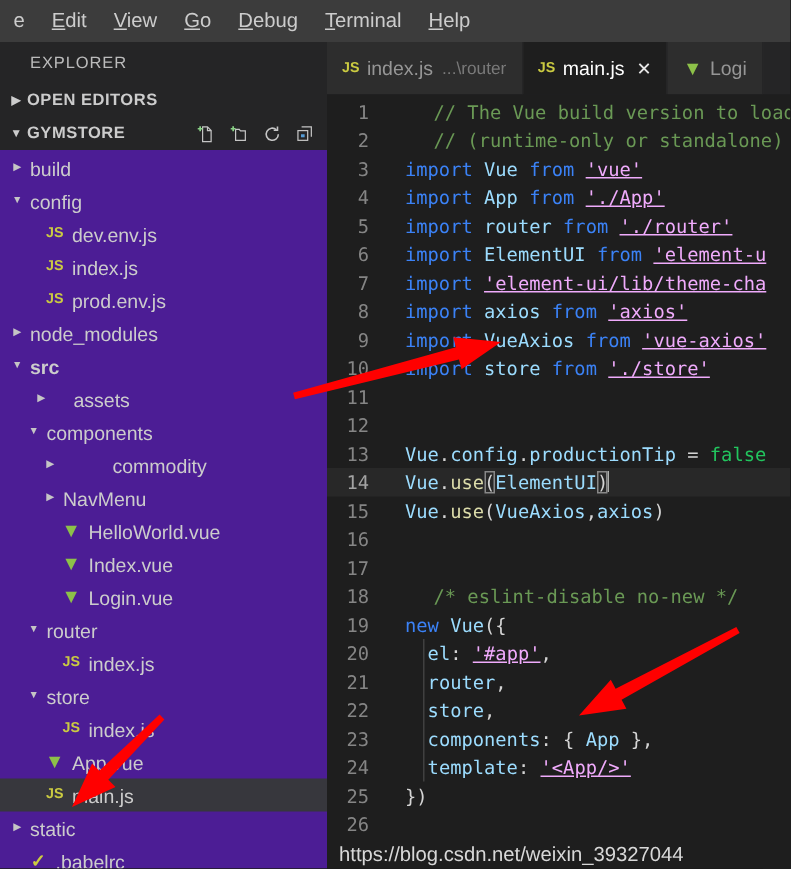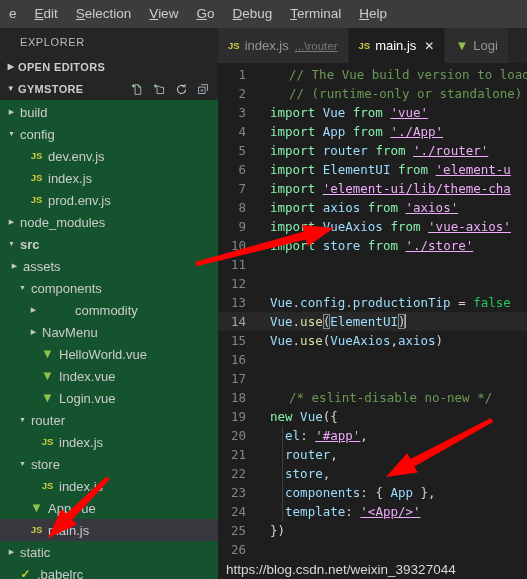--- a/index.html
+++ b/index.html
@@ -19,21 +19,21 @@
   }
   .menu-item {
     font-size: 13.5px; color: #cccccc; padding: 0 9px; line-height: 28px;
     white-space: nowrap;
   }
   .menu-item .u { text-decoration: underline; }
 
   
   .sidebar {
     position: absolute; left: 0; top: 28px; width: 218px; height: 551px;
-    background: #14532d; overflow: hidden;
+    background: #4c1d95; overflow: hidden;
   }
   .sidebar-title {
     height: 28px; line-height: 28px; padding-left: 20px;
     font-size: 11px; letter-spacing: .6px; color: #bbbbbb;
     background: #252526;
   }
   .section-header {
     height: 22px; line-height: 22px; display: flex; align-items: center;
     font-size: 11px; font-weight: bold; letter-spacing: .35px; color: #cccccc;
     padding-left: 4px; position: relative;
@@ -80,40 +80,40 @@
   }
   .tab {
     display: flex; align-items: center; padding: 0 10px;
     font-size: 13px; color: #969696; background: #2d2d2d;
     border-right: 1px solid #252526; white-space: nowrap; position: relative;
   }
   .tab.active { background: #1e1e1e; color: #ffffff; }
   .tab .ticon { font-size: 9.5px; font-weight: bold; margin-right: 5px; }
   .tab .ticon.js { color: #cbcb41; }
   .tab .ticon.vue { color: #8dc149; font-size: 13px; }
-  .tab .tsub { color: #7a7a7a; font-size: 11.5px; margin-left: 6px; text-decoration: underline; }
+  .tab .tsub { color: #7a7a7a; font-size: 11.5px; margin-left: 6px; }
   .tab .tclose { margin-left: 8px; font-size: 12px; color: #e7e7e7; }
 
   .code {
     position: relative; height: 516px; background: #1e1e1e;
     font-family: "DejaVu Sans Mono", monospace; font-size: 12.5px;
     padding-top: 2px; overflow: hidden;
   }
   .cline { height: 19px; line-height: 19px; display: flex; white-space: pre; }
   .cline.current { background: #282828; }
   .lnum {
     width: 40px; flex: 0 0 40px; text-align: right; padding-right: 12px;
     color: #858585; font-size: 12.5px;
   }
   .lnum.active { color: #a3a3a3; }
   .ctext { flex: 1 1 auto; padding-left: 12px; }
 
   
   .c-comment { color: #6a9955; margin-left: 19px; }
-  .c-kw      { color: #86efac; }
+  .c-kw      { color: #3b82f6; }
   .c-var     { color: #9cdcfe; }
   .c-str     { color: #f0abfc; text-decoration: underline; }
   .c-fn      { color: #dcdcaa; }
   .c-plain   { color: #d4d4d4; }
   .c-punc    { color: #d4d4d4; }
   .c-const   { color: #22c55e; }
   .bracket-hl {
     outline: 1px solid #888888; outline-offset: -1px;
   }
   .cursor {
@@ -136,21 +136,20 @@
   .arrows { position: absolute; left: 0; top: 0; width: 527px; height: 579px; pointer-events: none; }
 </style>
 </head>
 <body>
 
 <div id="app">
 
   <div class="menubar" id="menubar">
       <div class="menu-item">e</div>
       <div class="menu-item"><span class="u">E</span>dit</div>
-      <div class="menu-item"><span class="u">S</span>election</div>
       <div class="menu-item"><span class="u">V</span>iew</div>
       <div class="menu-item"><span class="u">G</span>o</div>
       <div class="menu-item"><span class="u">D</span>ebug</div>
       <div class="menu-item"><span class="u">T</span>erminal</div>
       <div class="menu-item"><span class="u">H</span>elp</div>
     </div>
 
   <div class="sidebar">
     <div class="sidebar-title">EXPLORER</div>
 
@@ -217,21 +216,21 @@
           <span class="label">prod.env.js</span>
         </div>
         <div class="row" style="padding-left: 6px;">
           <span class="arrow">▶</span>
           <span class="label">node_modules</span>
         </div>
         <div class="row" style="padding-left: 6px; font-weight: bold;">
           <span class="arrow">▼</span>
           <span class="label">src</span>
         </div>
-        <div class="row" style="padding-left: 9px;">
+        <div class="row" style="padding-left: 22px; gap: 13px;">
           <span class="arrow">▶</span>
           <span class="label">assets</span>
         </div>
         <div class="row" style="padding-left: 17px;">
           <span class="arrow">▼</span>
           <span class="label">components</span>
         </div>
         <div class="row" style="padding-left: 28px; gap: 33px;">
           <span class="arrow">▶</span>
           <span class="label">commodity</span>

